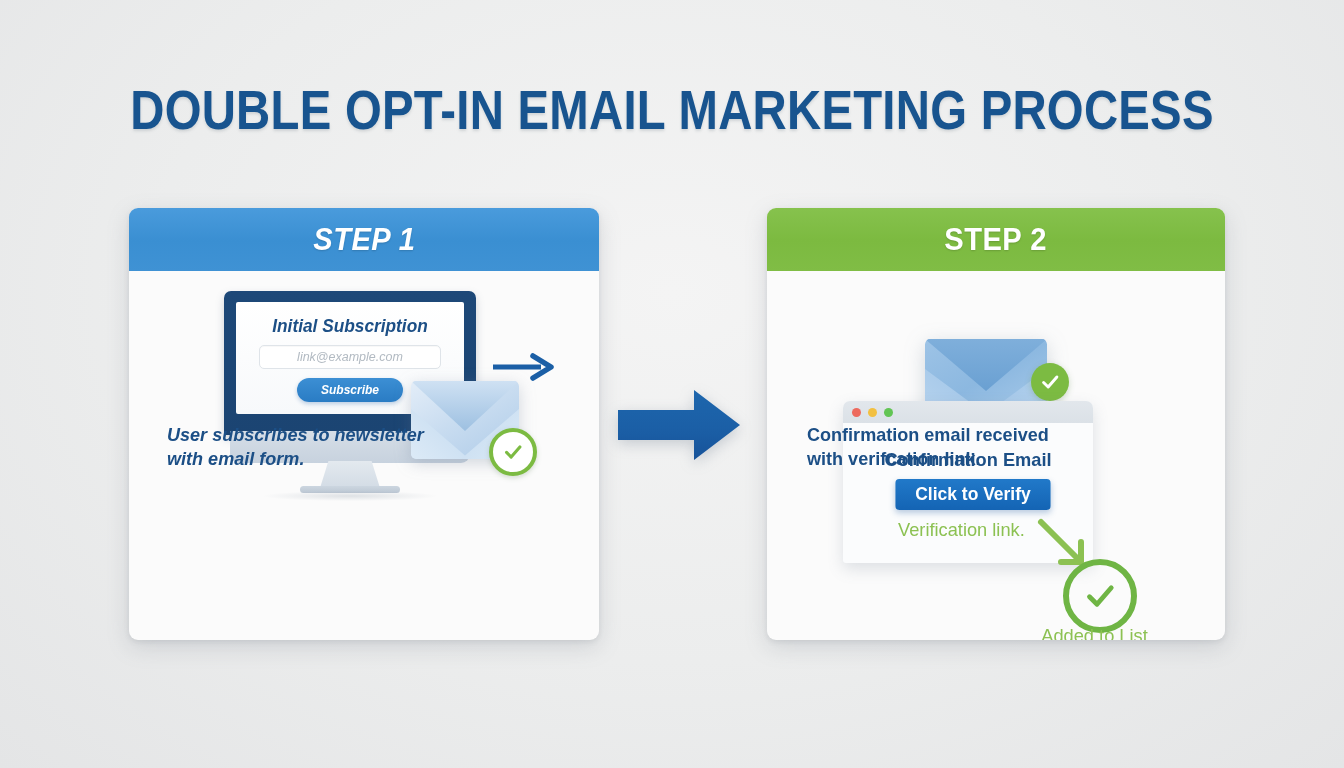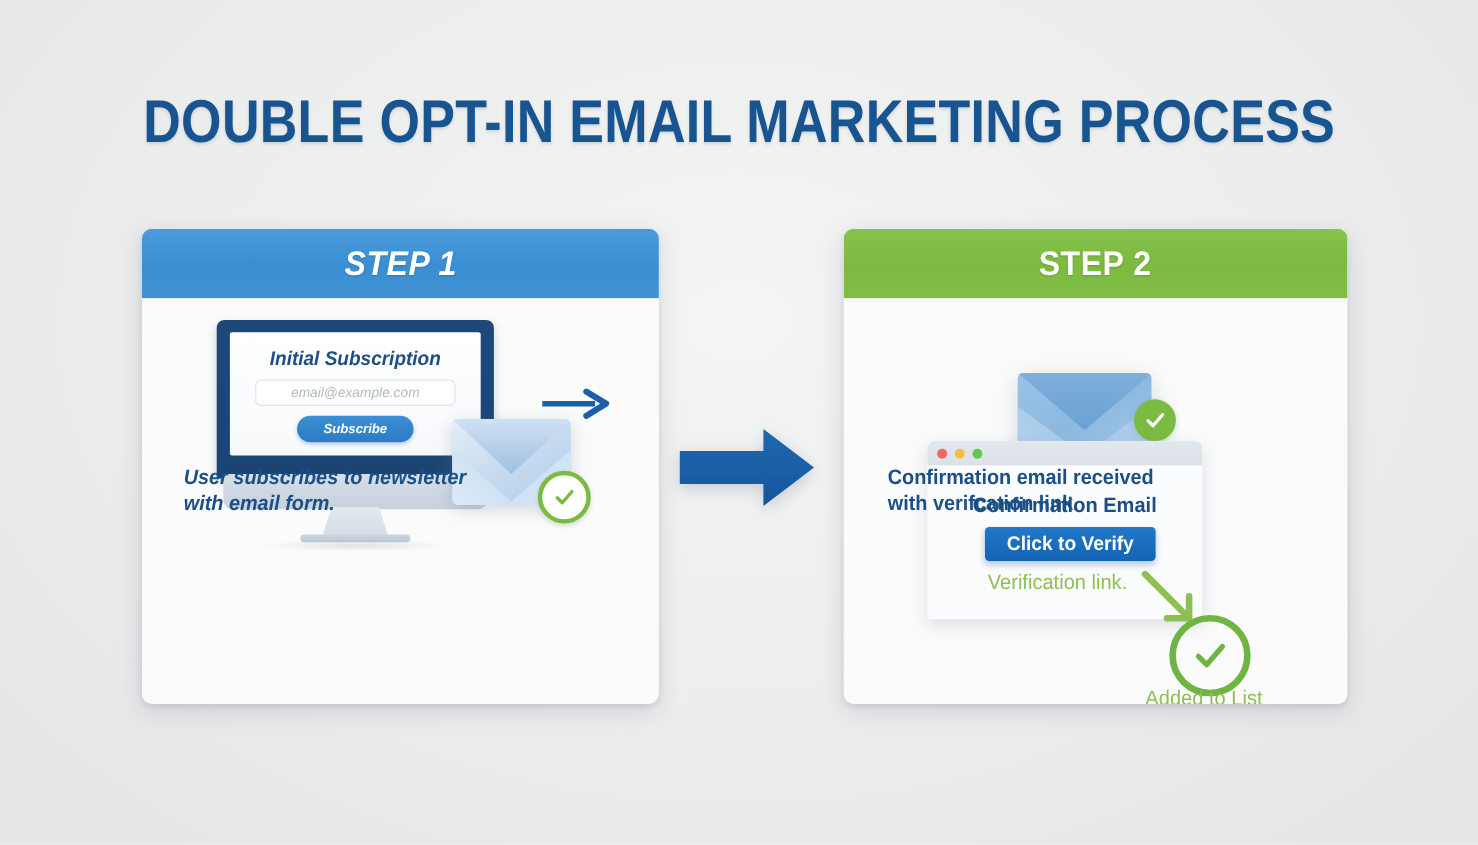--- a/index.html
+++ b/index.html
@@ -84,21 +84,21 @@
     transform: scaleX(0.95);
     transform-origin: left center;
     white-space: pre-line;
   }
   #caption-step1 { left: 38px; top: 152px; }
   #caption-step2 { left: 40px; top: 152px; }
 
   
   .monitor {
     position: absolute;
-    left: 68px;
+    left: 95px;
     top: 20px;
     width: 252px;
     height: 200px;
   }
   .mon-bezel {
     position: absolute;
     left: 0; top: 0;
     width: 252px;
     height: 144px;
     background: linear-gradient(180deg, #1d4878 0%, #1b4472 100%);
@@ -380,21 +380,21 @@
     <div class="card-header hdr-blue">
       <span class="hdr-label">STEP 1</span>
     </div>
 
     <div class="card-body">
 
       <div class="monitor">
         <div class="mon-bezel">
           <div class="mon-screen">
             <div class="form-title">Initial Subscription</div>
-            <div class="form-input">email@example.com</div>
+            <div class="form-input">link@example.com</div>
             <div class="form-btn">Subscribe</div>
           </div>
         </div>
         <div class="mon-chin"></div>
         <div class="mon-neck"></div>
         <div class="mon-base"></div>
         <div class="mon-shadow"></div>
       </div>
 
       <div class="envelope" id="envelope-step1">

